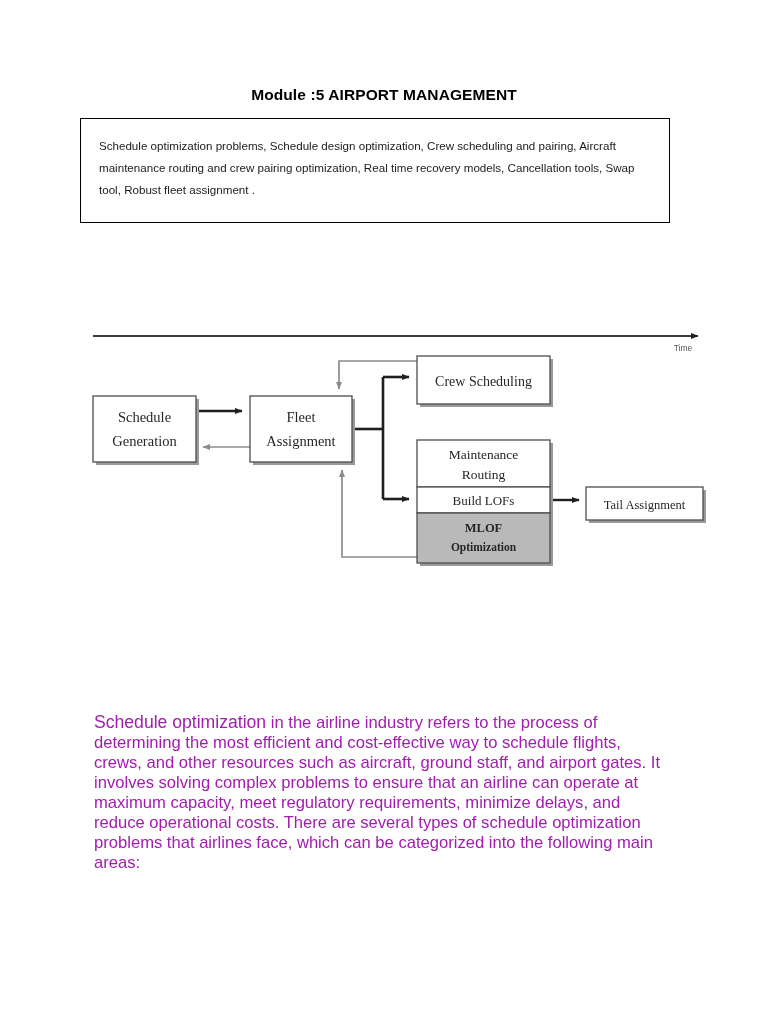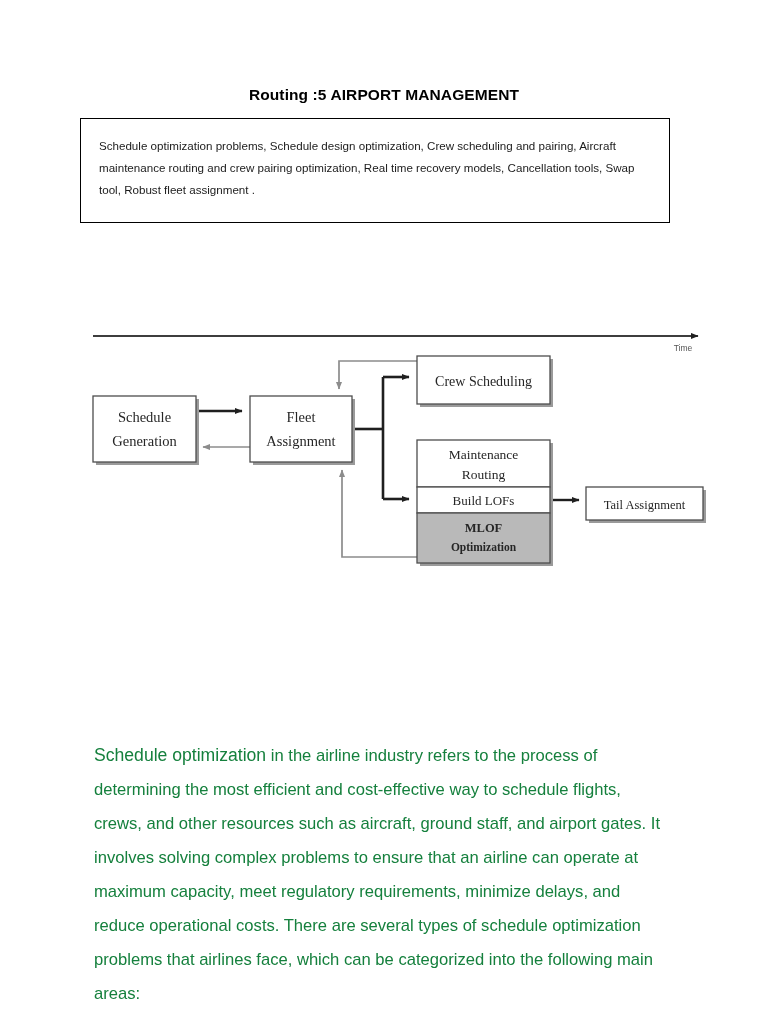--- a/index.html
+++ b/index.html
@@ -78,34 +78,33 @@
     font-size: 8.5px;
   }
 
   
   .body-para {
     position: absolute;
     left: 94px;
     top: 712px;
     width: 578px;
     font-size: 16.6px;
-    line-height: 34px;
-    color: #15803d;
-    margin-top: 26px;
+    line-height: 20px;
+    color: #a21caf;
   }
   .body-para .lead {
     font-size: 17.6px;
   }
 </style>
 </head>
 <body>
 
 <div class="page">
 
-  <div class="doc-title">Routing :5 AIRPORT MANAGEMENT</div>
+  <div class="doc-title">Module :5 AIRPORT MANAGEMENT</div>
 
   <div class="syllabus-box">
     <div class="syllabus-text">Schedule optimization problems, Schedule design optimization, Crew scheduling and pairing, Aircraft maintenance routing and crew pairing optimization, Real time recovery models, Cancellation tools, Swap tool, Robust fleet assignment .</div>
   </div>
 
   <div class="diagram">
     <svg viewBox="0 0 768 1024" xmlns="http://www.w3.org/2000/svg">
       <defs>
         <marker id="ahDark" markerWidth="9" markerHeight="9" refX="7.4" refY="3.2" orient="auto" markerUnits="userSpaceOnUse">
           <path d="M0,0 L8,3.2 L0,6.4 z" fill="#1f1f1f"></path>

